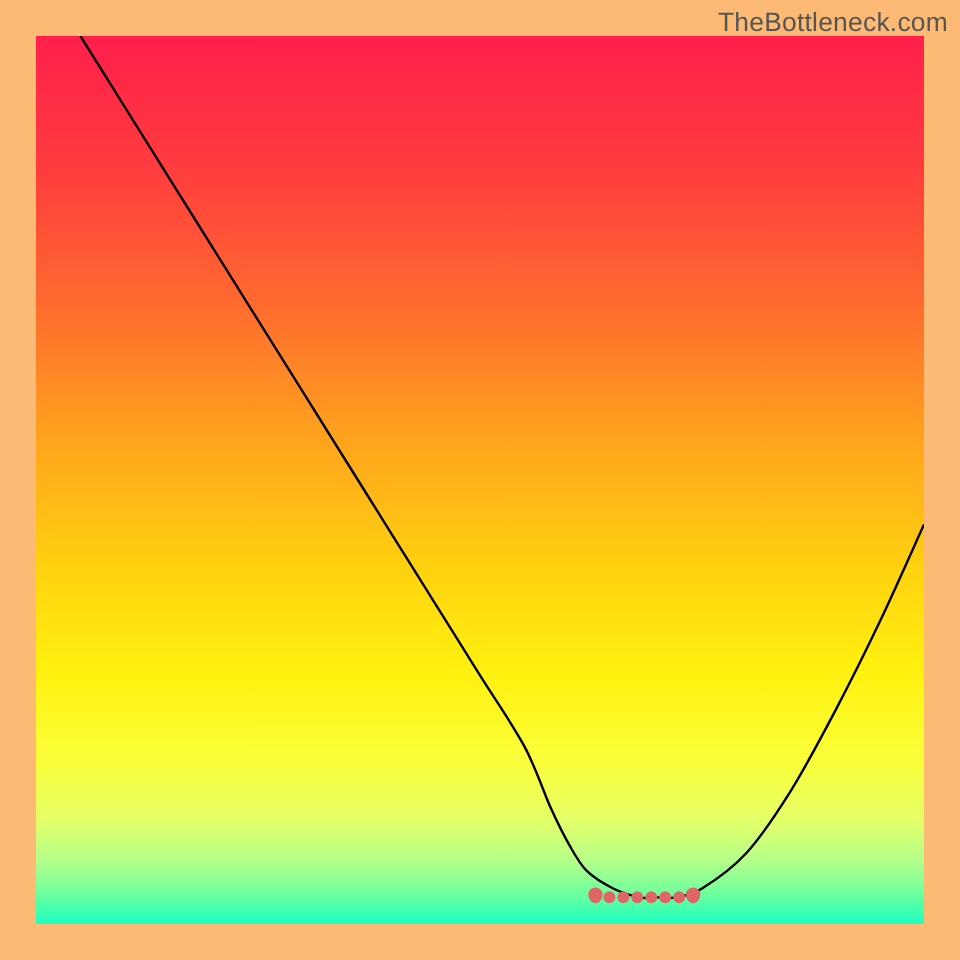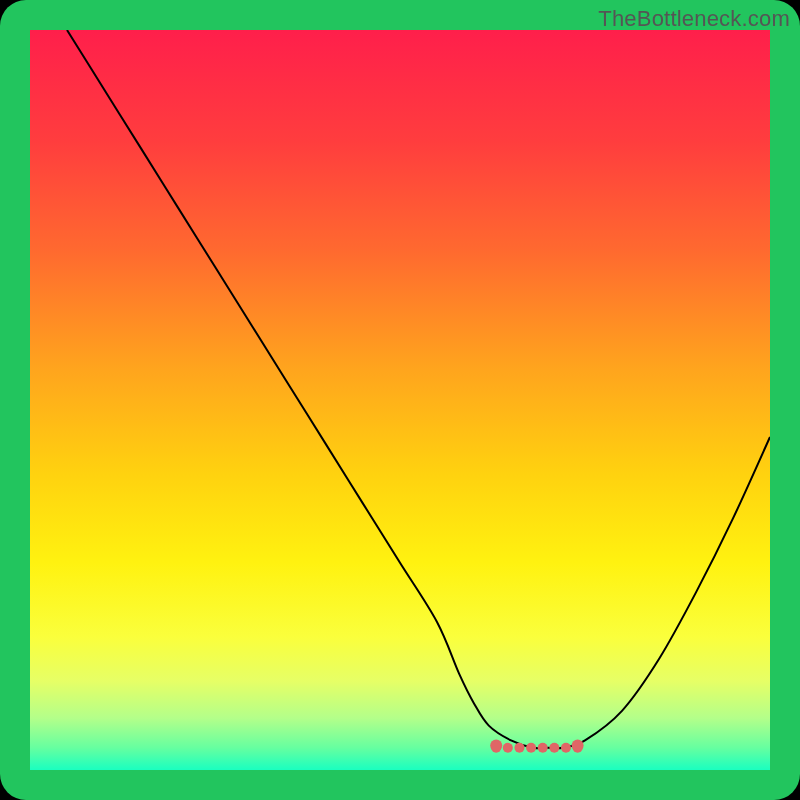--- a/index.html
+++ b/index.html
@@ -8,22 +8,21 @@
     width: 800px;
     height: 800px;
     overflow: hidden;
     background: #000;
     font-family: Arial, Helvetica, sans-serif;
   }
   .frame {
     position: relative;
     width: 800px;
     height: 800px;
-    background: #22c55e;
-    border-radius: 26px;
+    background: #fdba74;
   }
   .watermark {
     position: absolute;
     top: 6px;
     right: 10px;
     color: #555;
     font-size: 22px;
     font-weight: 500;
     letter-spacing: 0.2px;
     user-select: none;

